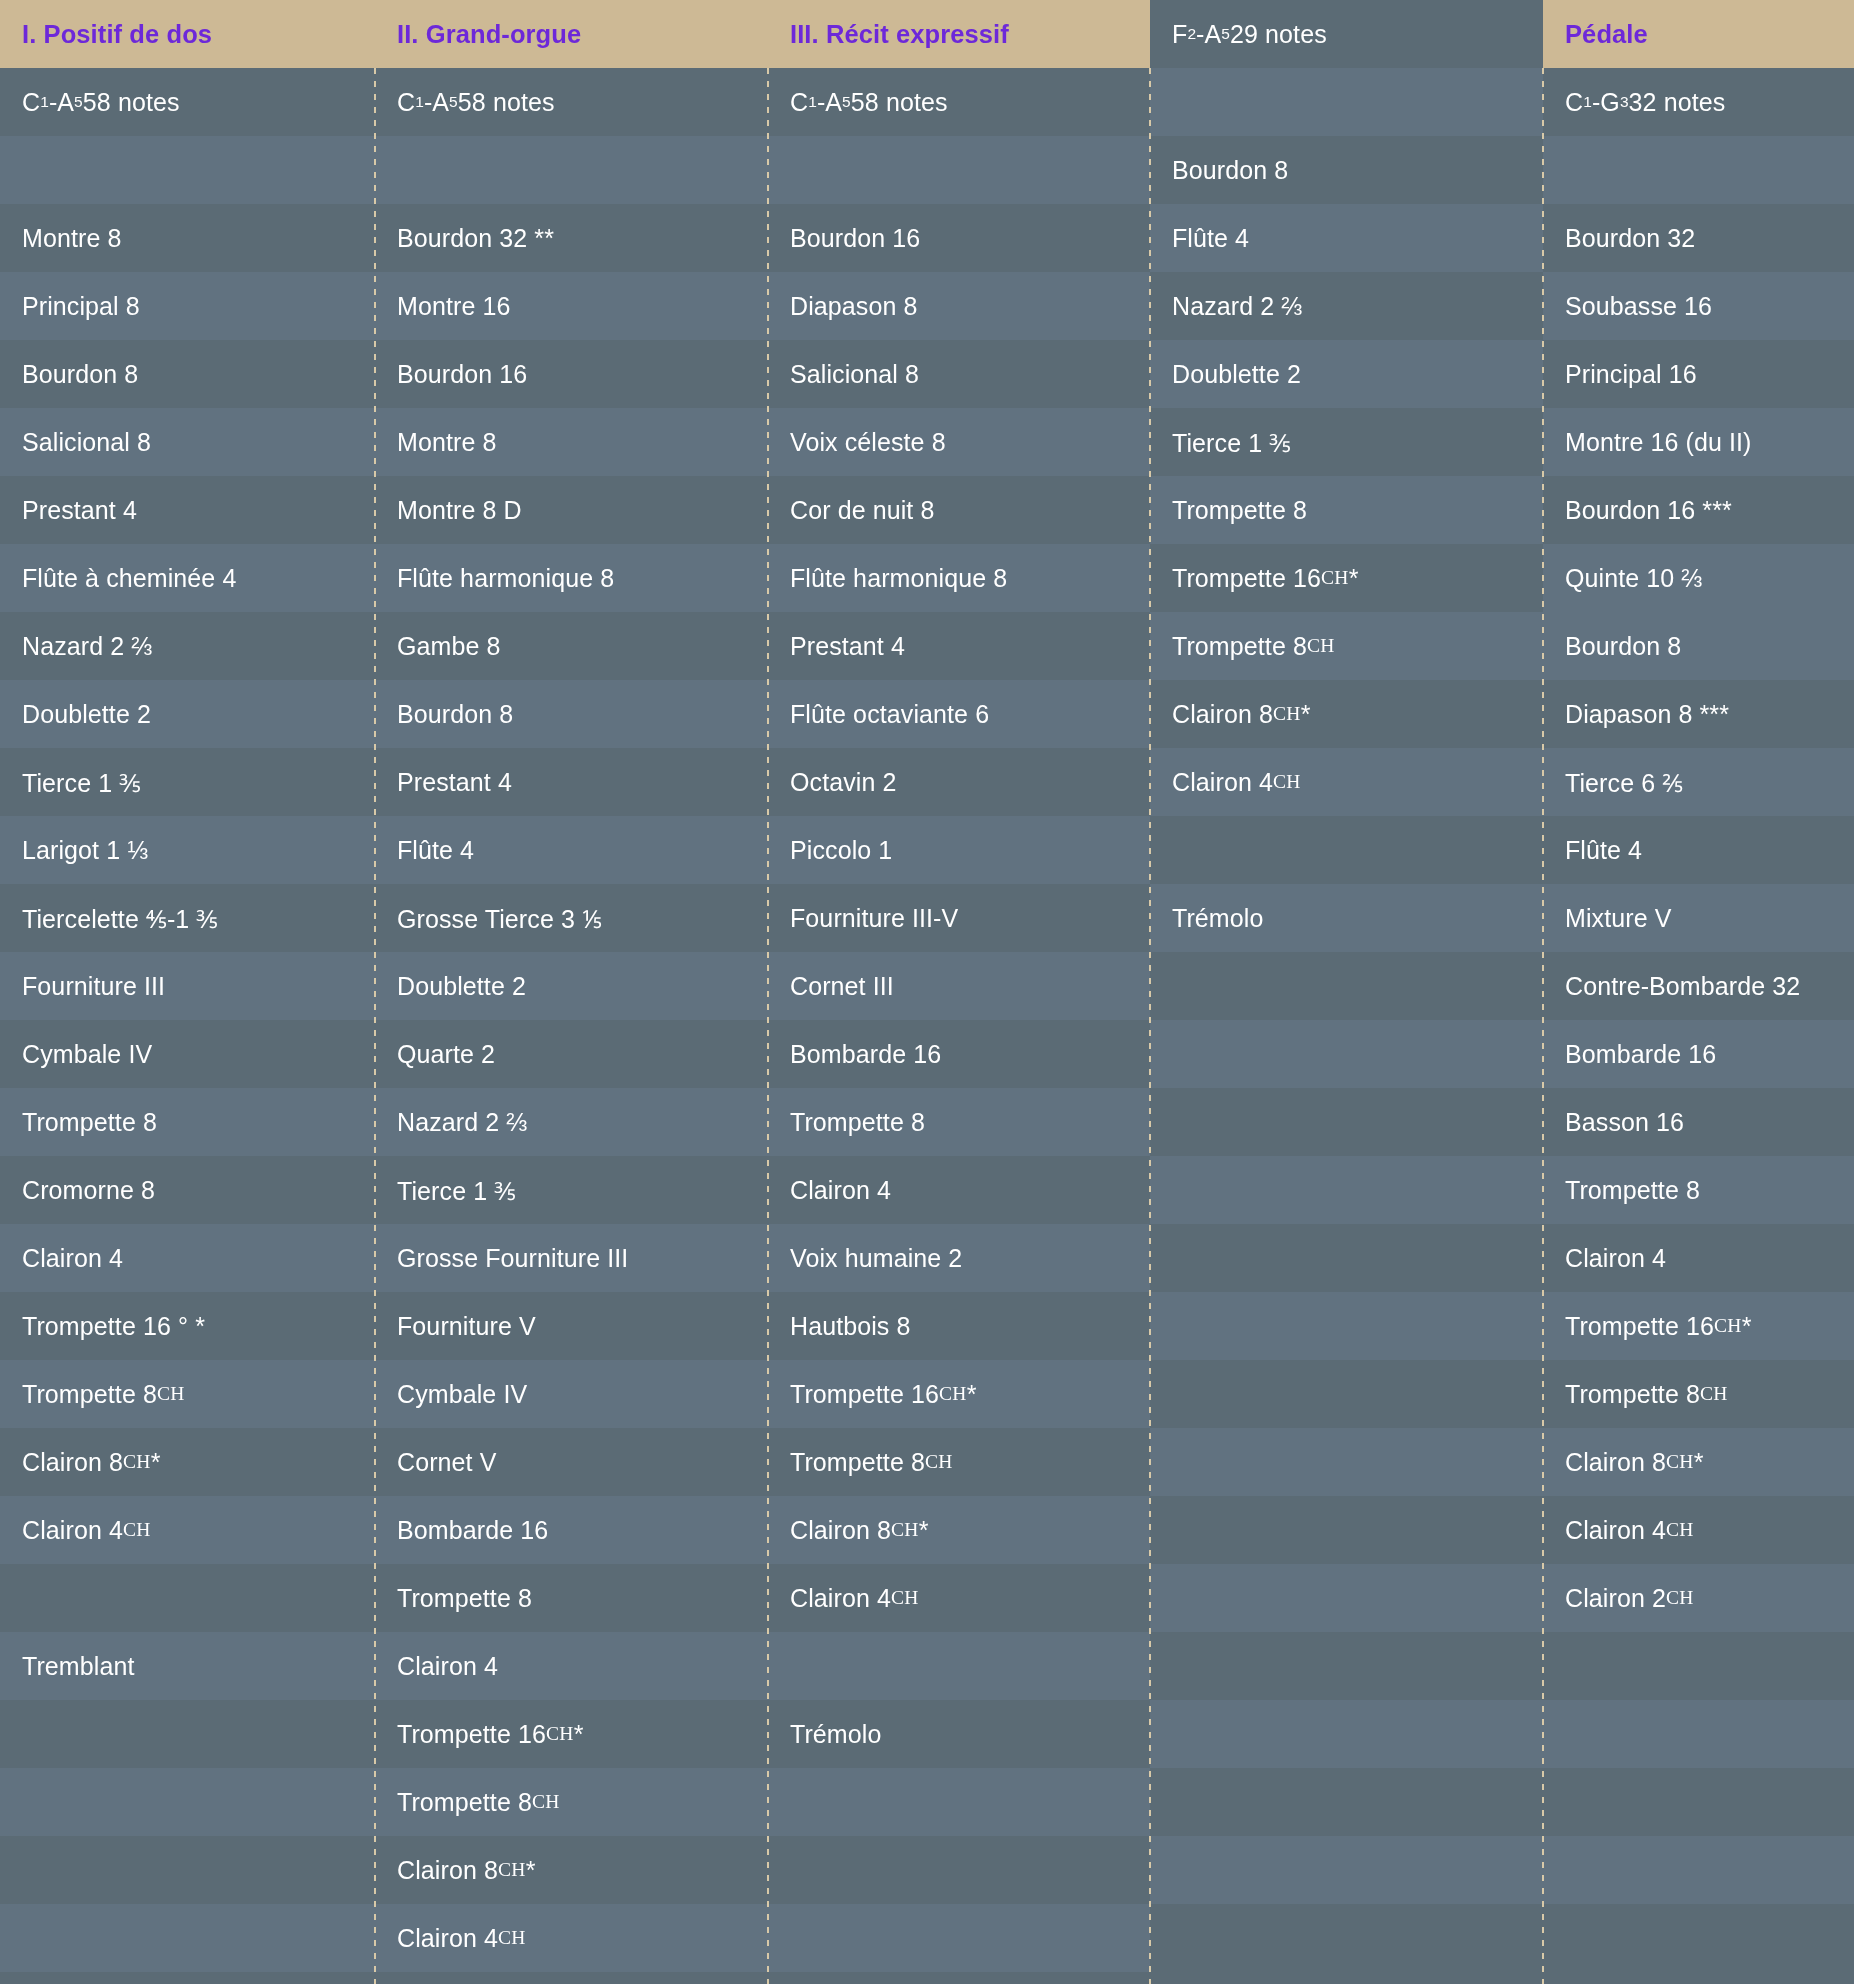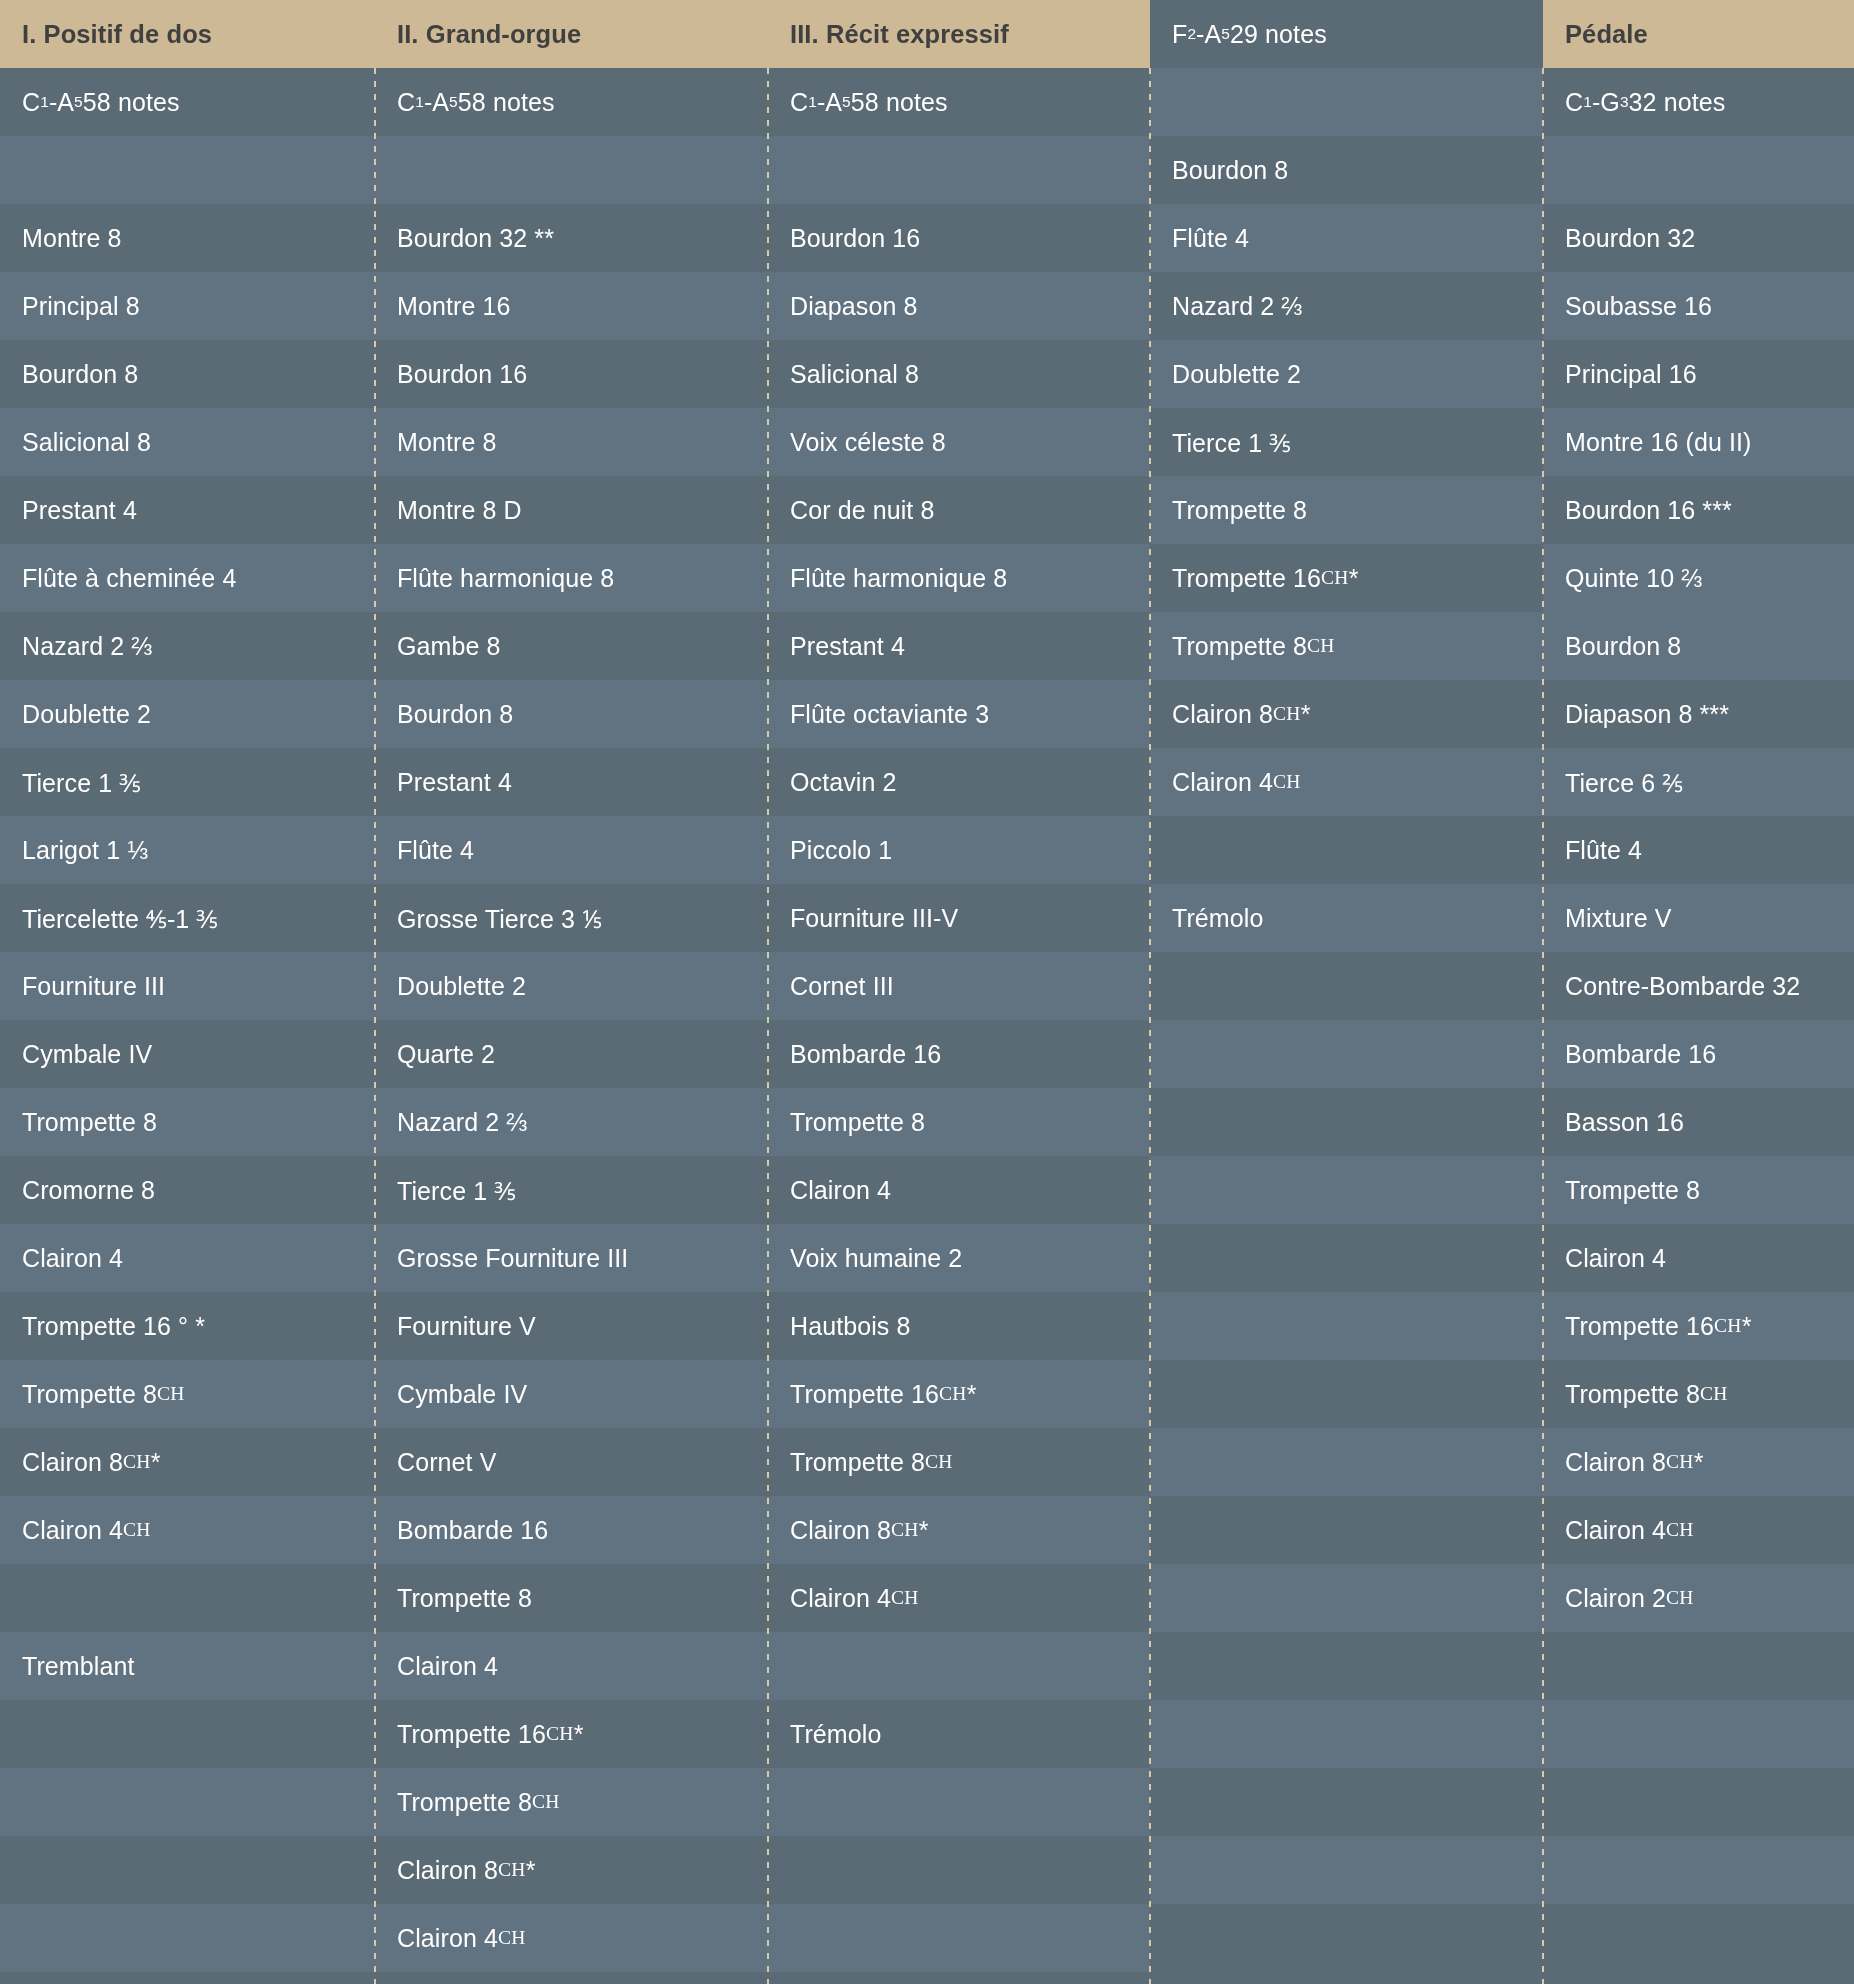--- a/index.html
+++ b/index.html
@@ -30,21 +30,21 @@
     top: 68px;
     bottom: 0;
     width: 2.6px;
     background-image: linear-gradient(to bottom, #d8c9a8 0 6.5px, rgba(0,0,0,0) 6.5px 13px);
     background-size: 2.6px 13px;
     background-repeat: repeat-y;
   }
   .head {
     height: 68px;
     background: #cdb995;
-    color: #404040;
+    color: #6d28d9;
     font-size: 25.5px;
     font-weight: bold;
     display: flex;
     align-items: center;
     padding-left: 22px;
     box-sizing: border-box;
     letter-spacing: 0.1px;
   }
   .cell {
     height: 68px;
@@ -144,21 +144,21 @@
       <div class="head">III. Récit expressif</div>
       <div class="cell">C<sub>1</sub>-A<sub>5</sub> 58 notes</div>
       <div class="cell alt empty"></div>
       <div class="cell">Bourdon 16</div>
       <div class="cell alt">Diapason 8</div>
       <div class="cell">Salicional 8</div>
       <div class="cell alt">Voix céleste 8</div>
       <div class="cell">Cor de nuit 8</div>
       <div class="cell alt">Flûte harmonique 8</div>
       <div class="cell">Prestant 4</div>
-      <div class="cell alt">Flûte octaviante 3</div>
+      <div class="cell alt">Flûte octaviante 6</div>
       <div class="cell">Octavin 2</div>
       <div class="cell alt">Piccolo 1</div>
       <div class="cell">Fourniture III-V</div>
       <div class="cell alt">Cornet III</div>
       <div class="cell">Bombarde 16</div>
       <div class="cell alt">Trompette 8</div>
       <div class="cell">Clairon 4</div>
       <div class="cell alt">Voix humaine 2</div>
       <div class="cell">Hautbois 8</div>
       <div class="cell alt">Trompette 16 <span class="sc">CH</span> *</div>

